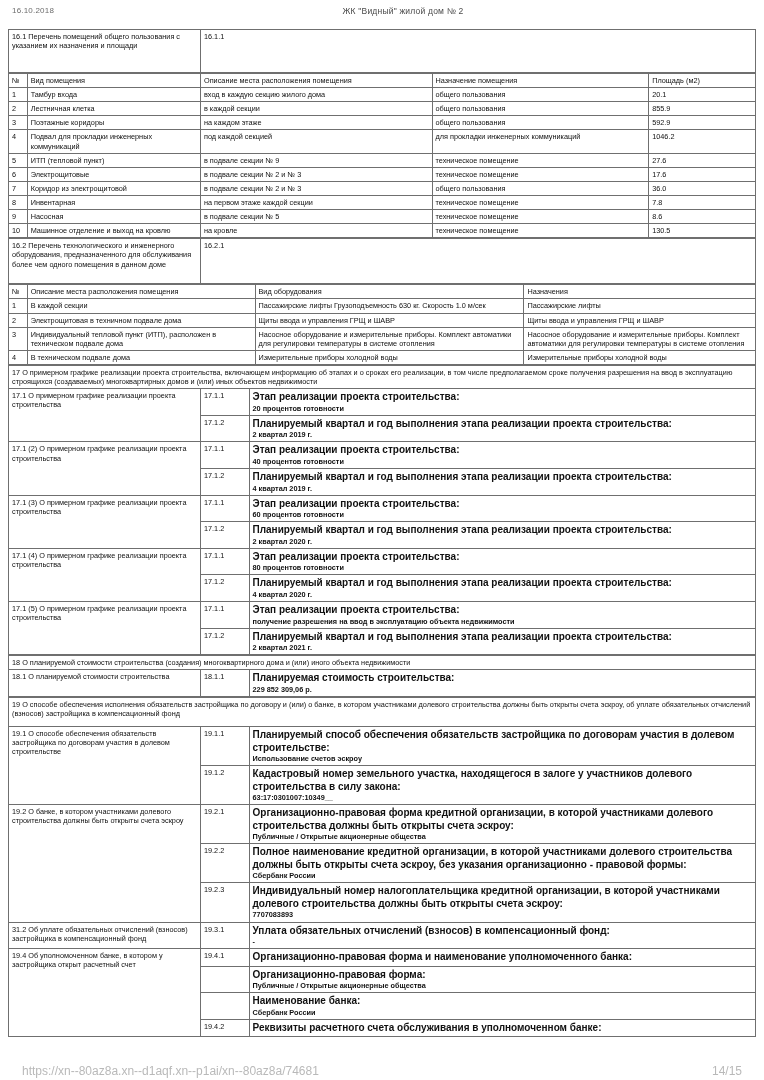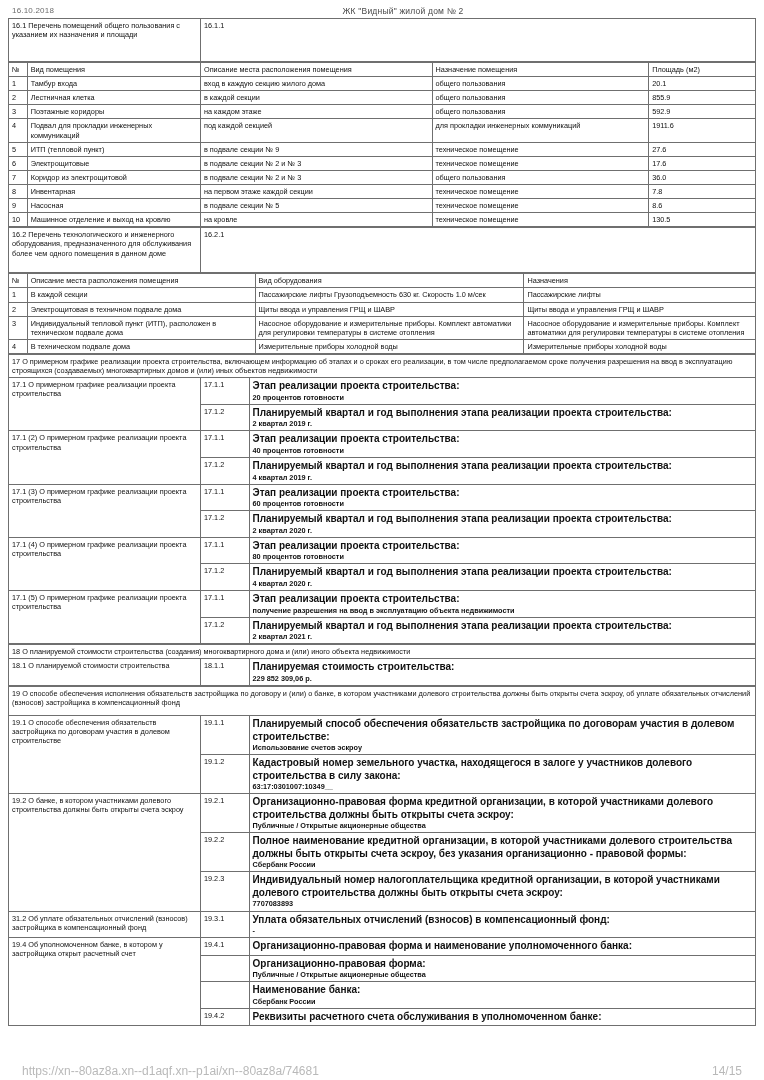--- a/index.html
+++ b/index.html
@@ -15,21 +15,21 @@
     position:relative;
     box-sizing:border-box;
     padding:6px 8px 4px 8px;
   }
   .hdr{
     display:flex;
     justify-content:space-between;
     align-items:flex-start;
     font-size:8px;
     color:#6d6d6d;
-    margin:0 4px 2px 4px;
+    margin:0 4px 13px 4px;
     letter-spacing:.2px;
     gap:22px;
   }
   .hdr .center{
     color:#4b4b4b;
     font-size:8.5px;
   }
   table{
     border-collapse:collapse;
     width:100%;
@@ -117,21 +117,21 @@
       <td>Поэтажные коридоры</td>
       <td>на каждом этаже</td>
       <td>общего пользования</td>
       <td>592.9</td>
     </tr>
     <tr>
       <td>4</td>
       <td>Подвал для прокладки инженерных коммуникаций</td>
       <td>под каждой секцией</td>
       <td>для прокладки инженерных коммуникаций</td>
-      <td>1911.6</td>
+      <td>1046.2</td>
     </tr>
     <tr>
       <td>5</td>
       <td>ИТП (тепловой пункт)</td>
       <td>в подвале секции № 9</td>
       <td>техническое помещение</td>
       <td>27.6</td>
     </tr>
     <tr>
       <td>6</td>

